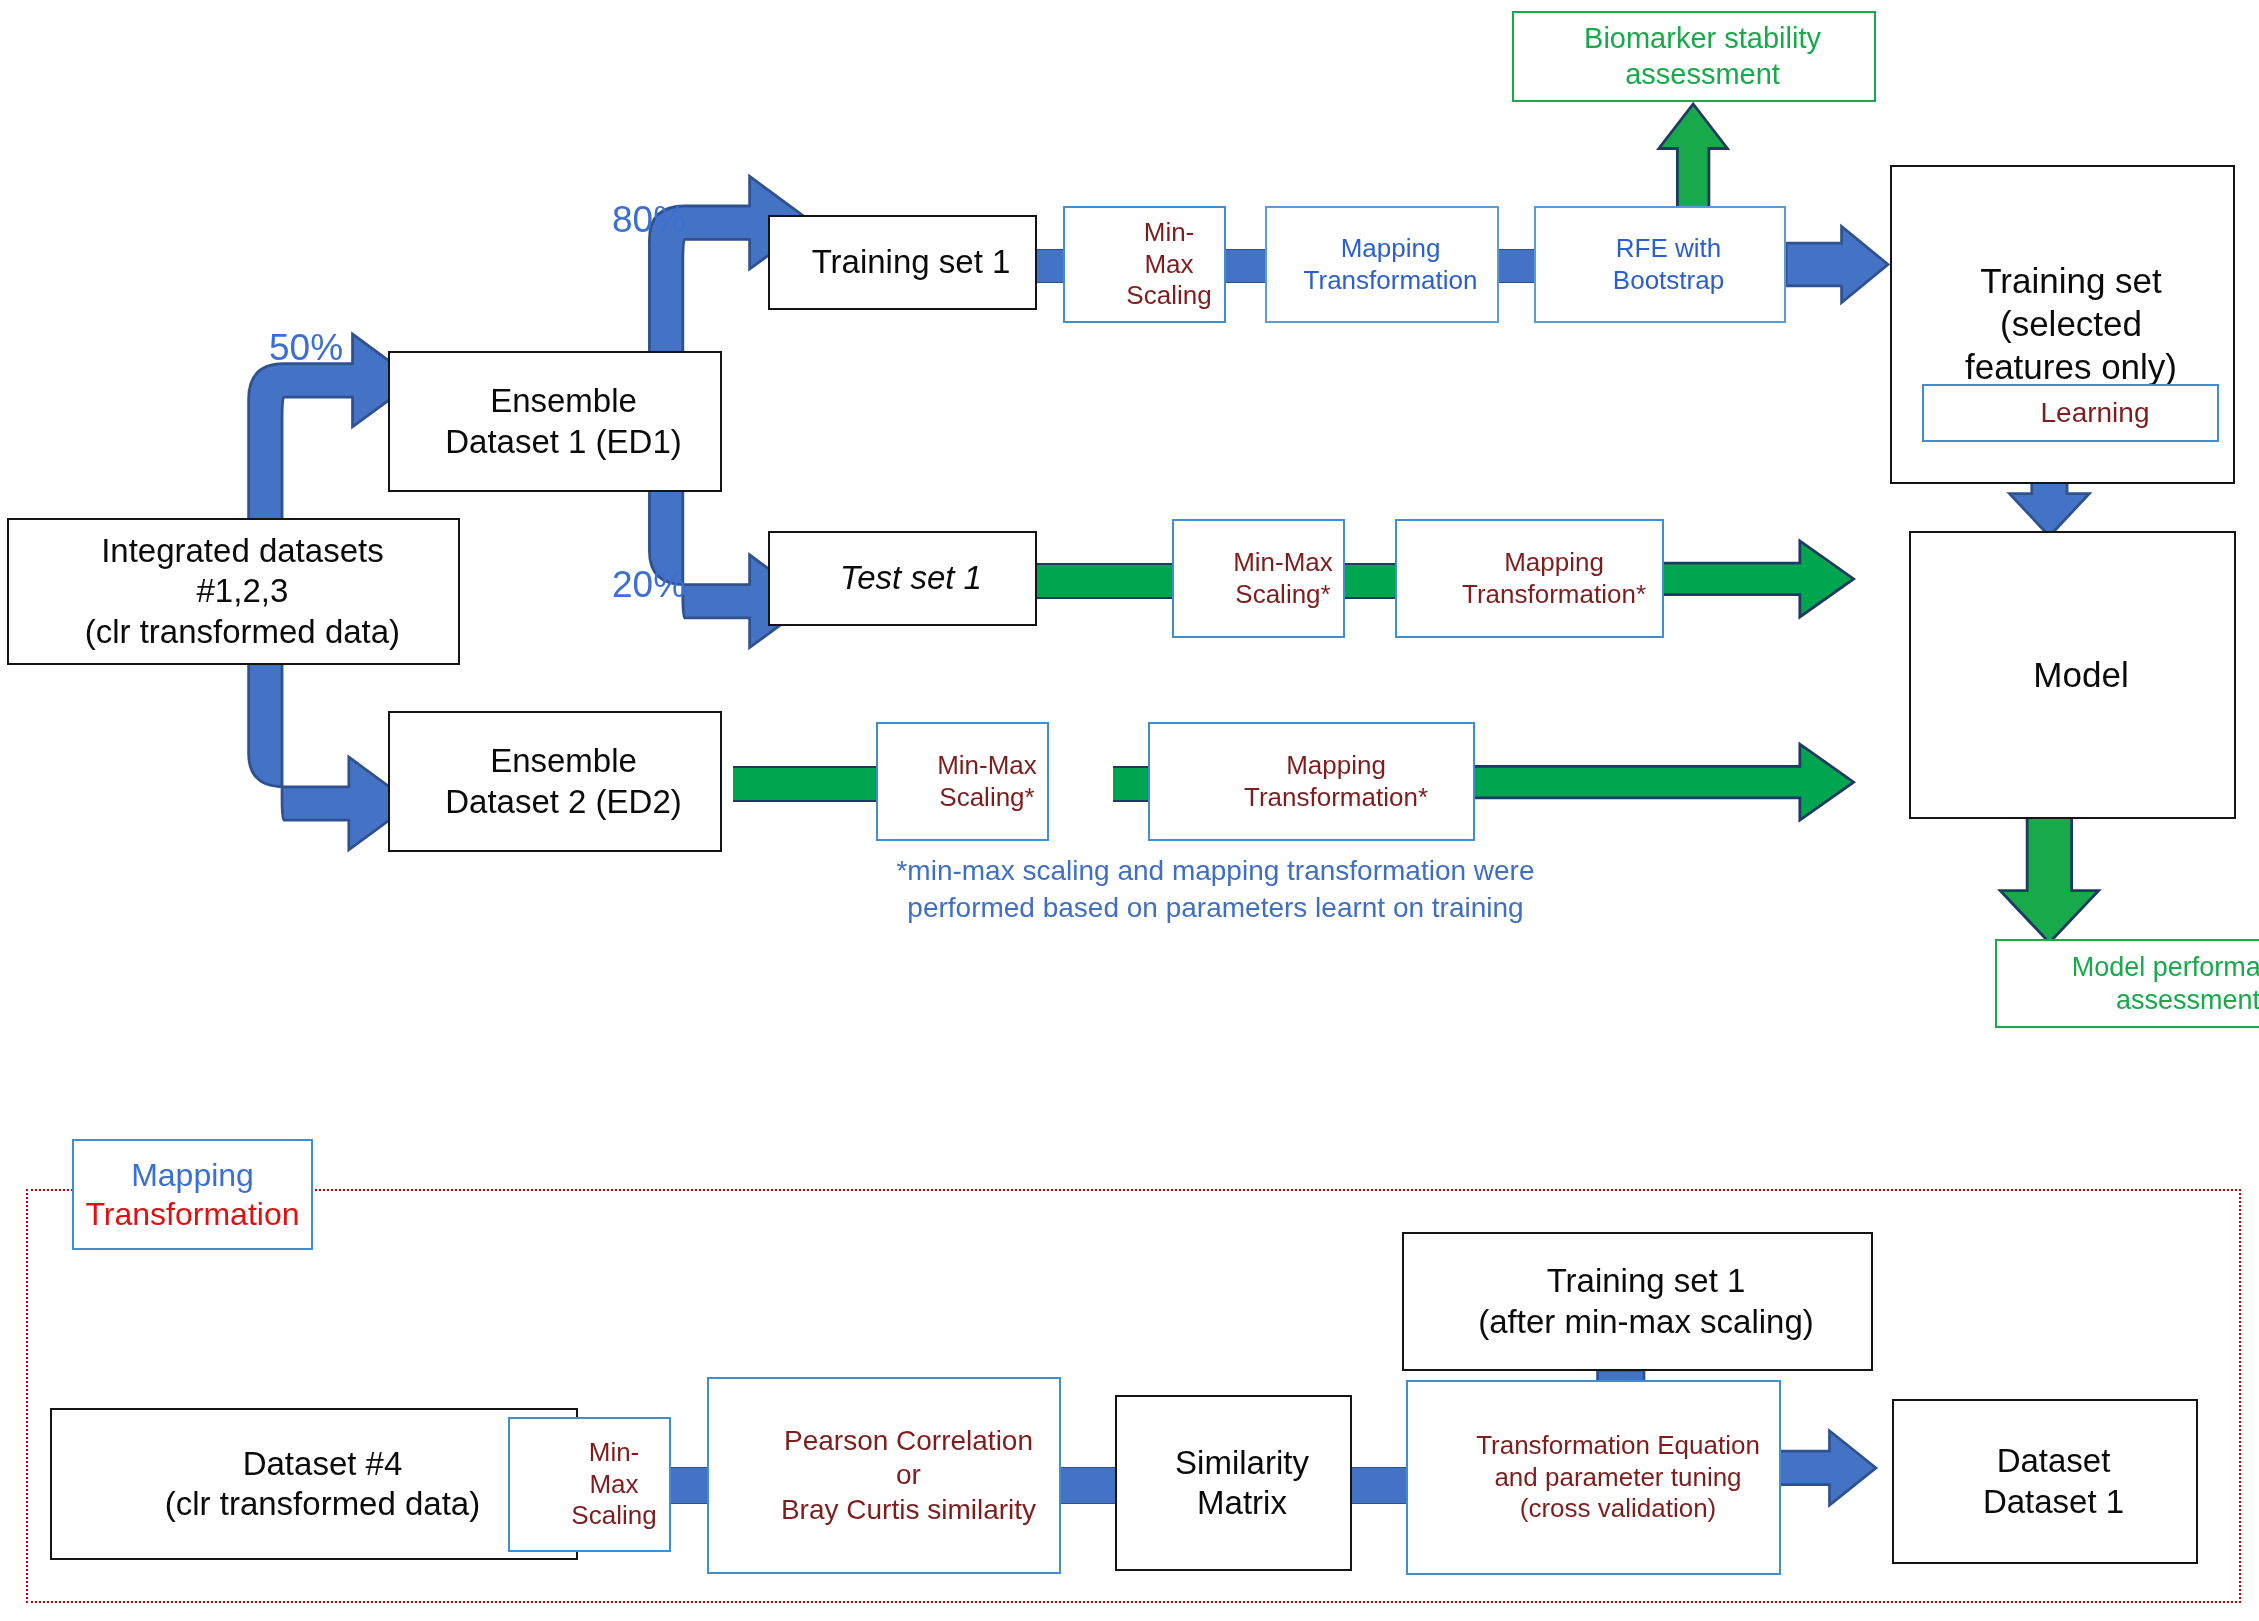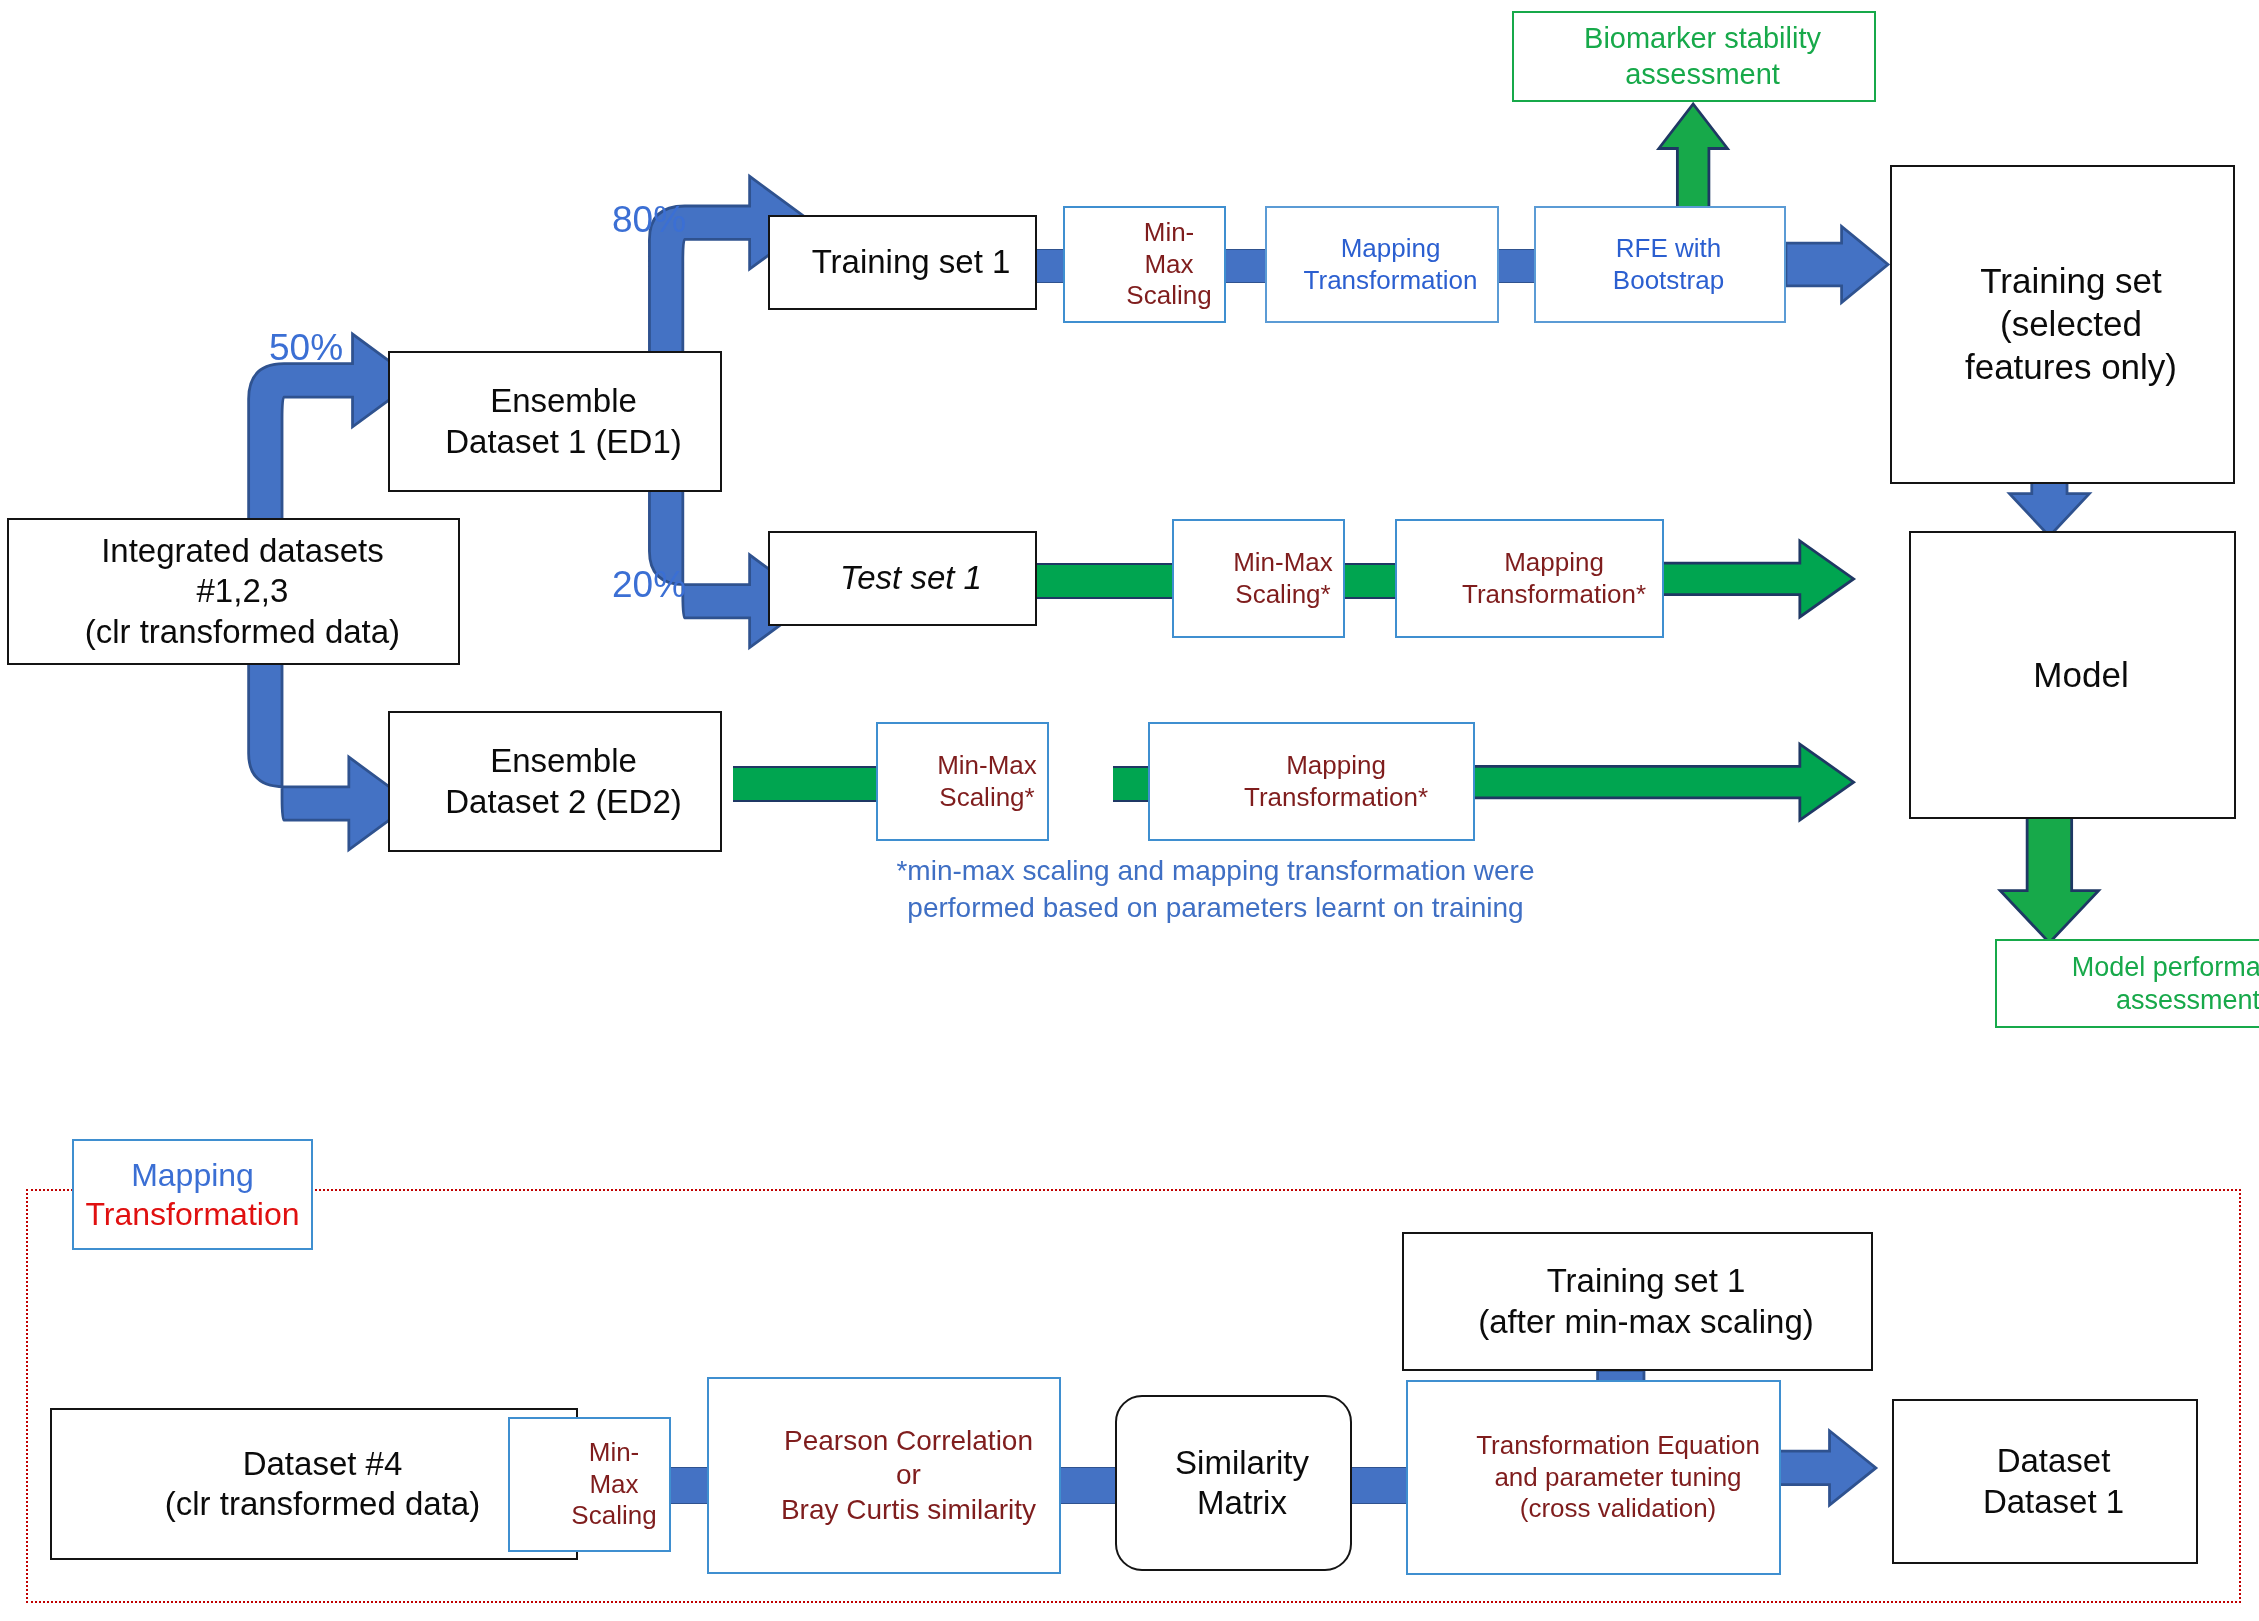--- a/index.html
+++ b/index.html
@@ -169,20 +169,23 @@
   </div>
 
   <div class="node box-black" style="left:1890px;top:165px;width:345px;height:319px;font-size:35px;">
     <span class="lbl">
       <span>Training set</span><br>
       <span>(selected</span><br>
       <span>features only)</span>
     </span>
   </div>
 
+  <div class="node box-blue" style="left:1922px;top:384px;width:297px;height:58px;font-size:28px;">
+    <span class="lbl">Learning</span>
+  </div>
 
   <div class="node box-black" style="left:1909px;top:531px;width:327px;height:288px;font-size:35px;">
     <span class="lbl">Model</span>
   </div>
 
   <div class="node box-green" style="left:1995px;top:939px;width:369px;height:89px;font-size:27px;">
     <span class="lbl">
       <span>Model performance</span><br>
       <span>assessment</span>
     </span>
@@ -227,21 +230,21 @@
   </div>
 
   <div class="node box-blue" style="left:707px;top:1377px;width:354px;height:197px;font-size:28px;">
     <span class="lbl">
       <span>Pearson Correlation</span><br>
       <span>or</span><br>
       <span>Bray Curtis similarity</span>
     </span>
   </div>
 
-  <div class="node box-black" style="left:1115px;top:1395px;width:237px;height:176px;font-size:33px;border-radius:27px;">
+  <div class="node box-black" style="left:1115px;top:1395px;width:237px;height:176px;font-size:33px;">
     <span class="lbl">
       <span>Similarity</span><br>
       <span>Matrix</span>
     </span>
   </div>
 
   <div class="node box-blue" style="left:1406px;top:1380px;width:375px;height:195px;font-size:26px;">
     <span class="lbl">
       <span>Transformation Equation</span><br>
       <span>and parameter tuning</span><br>

